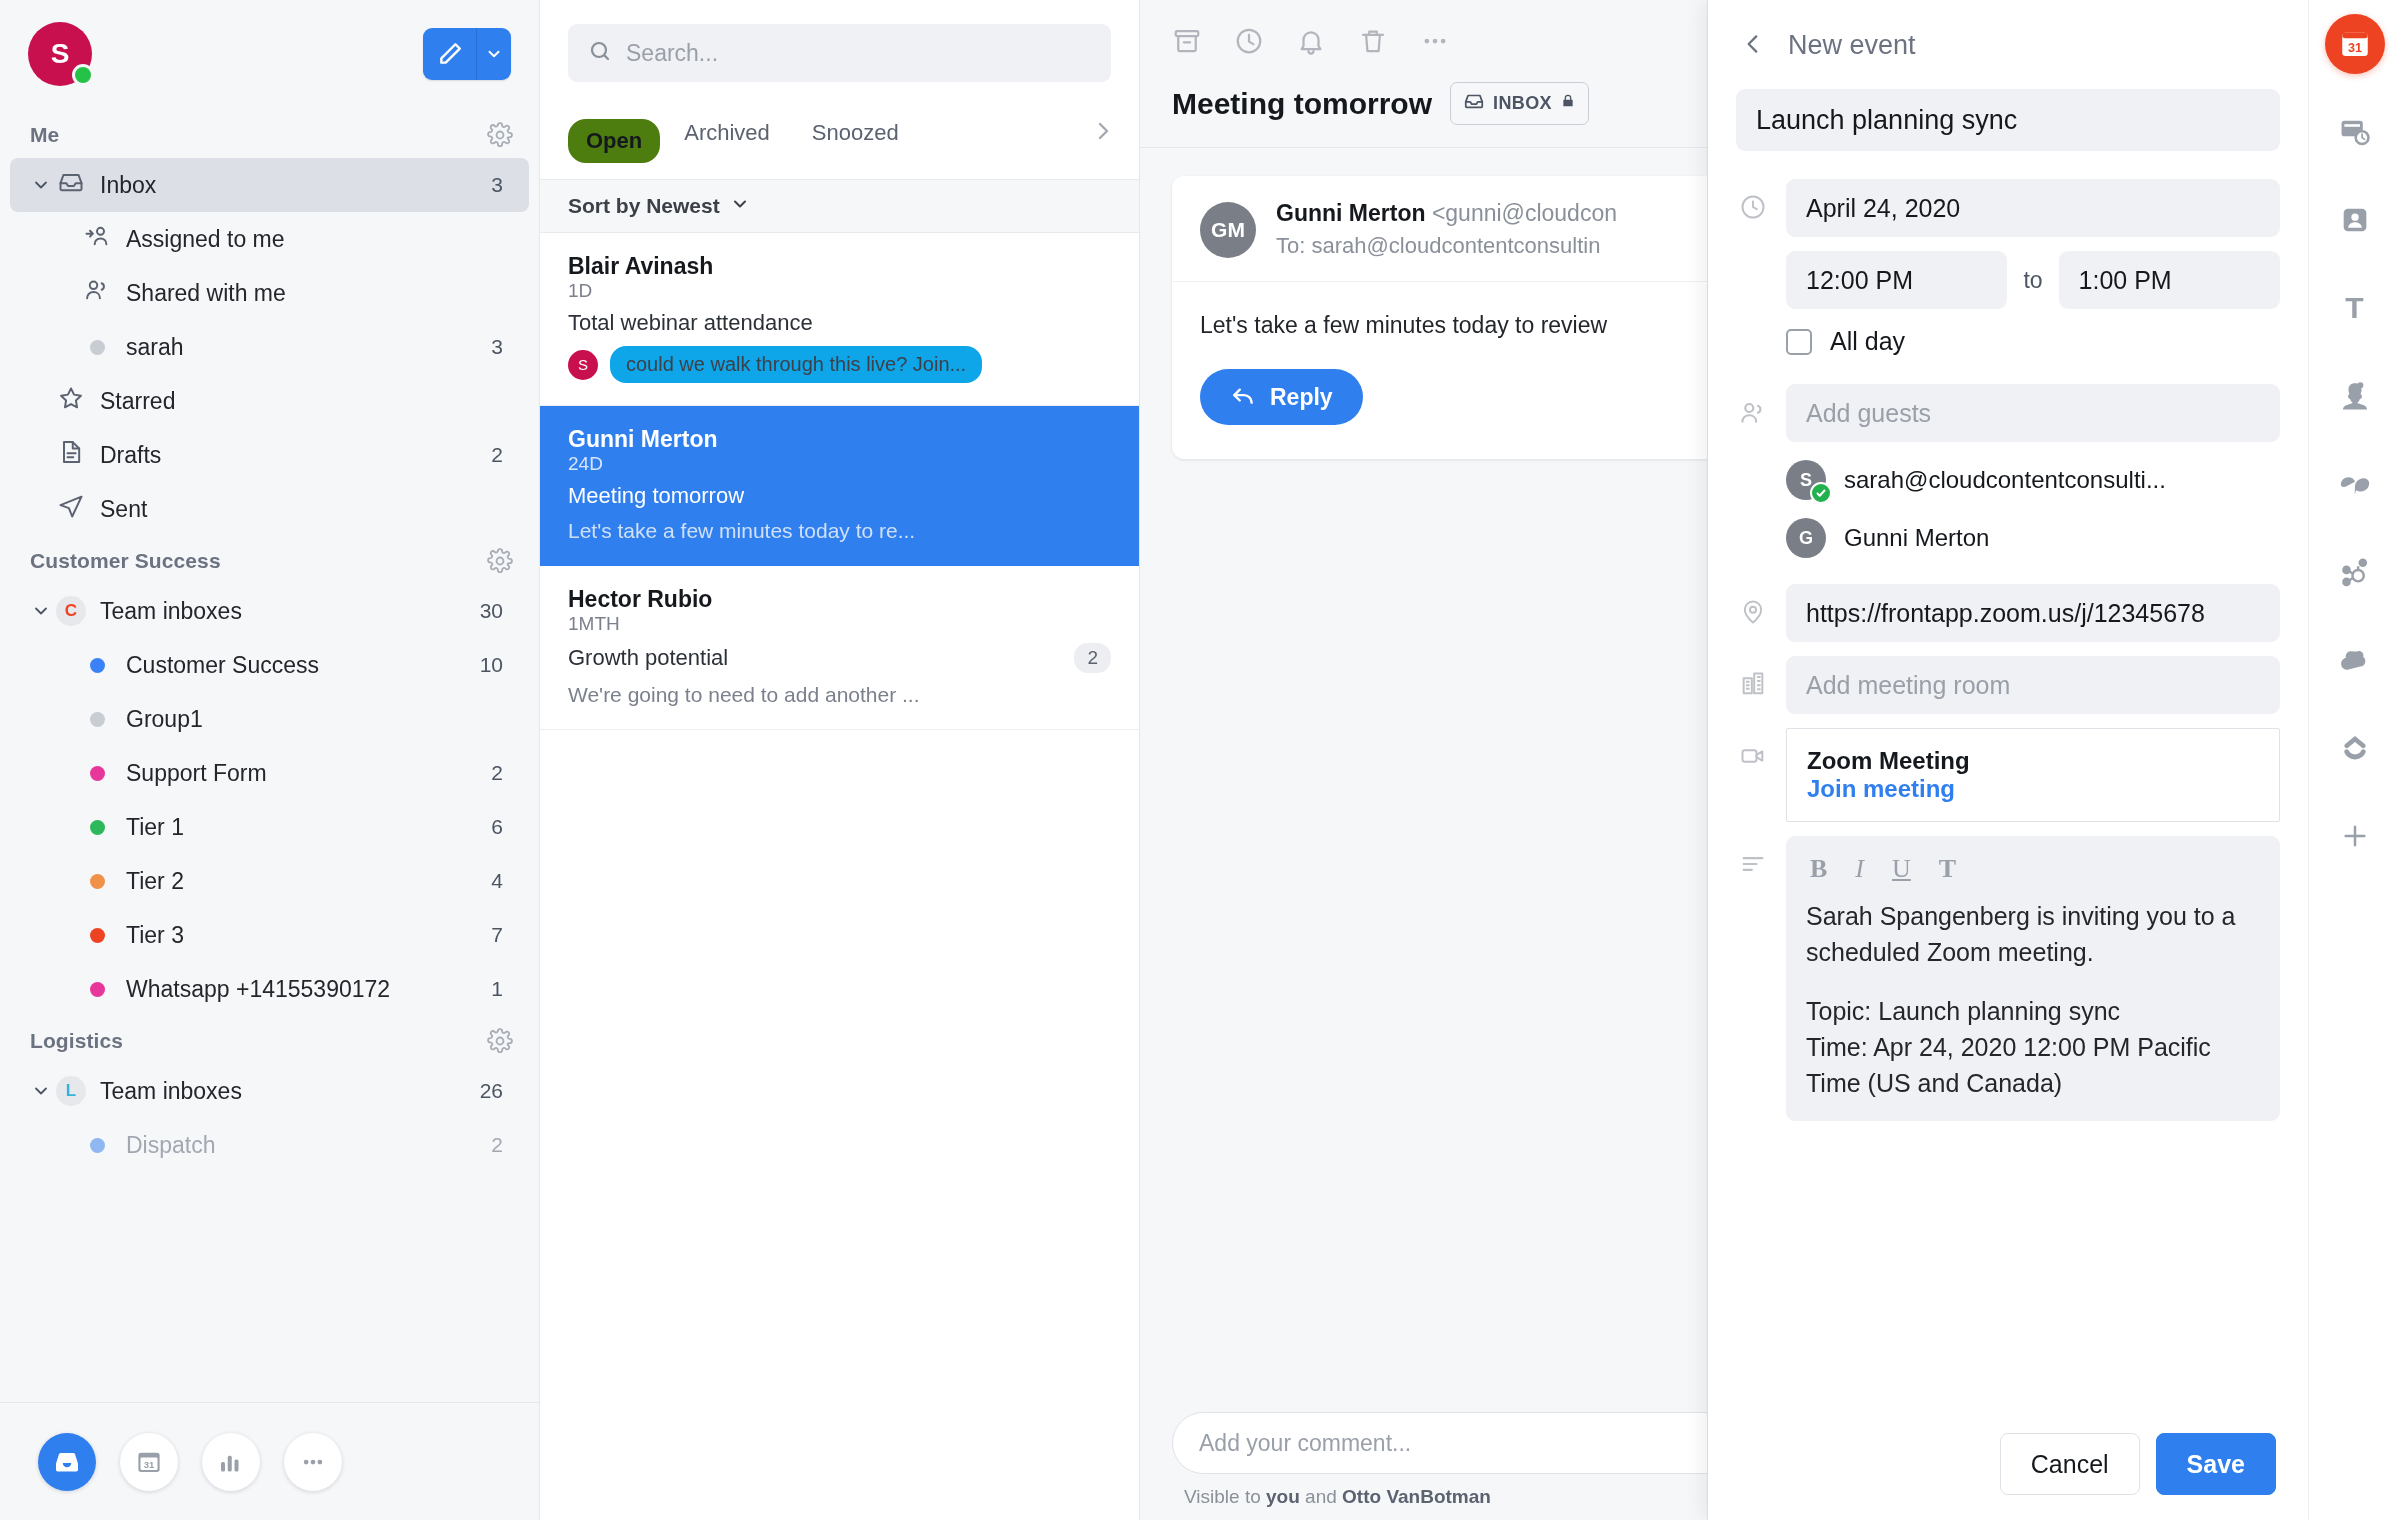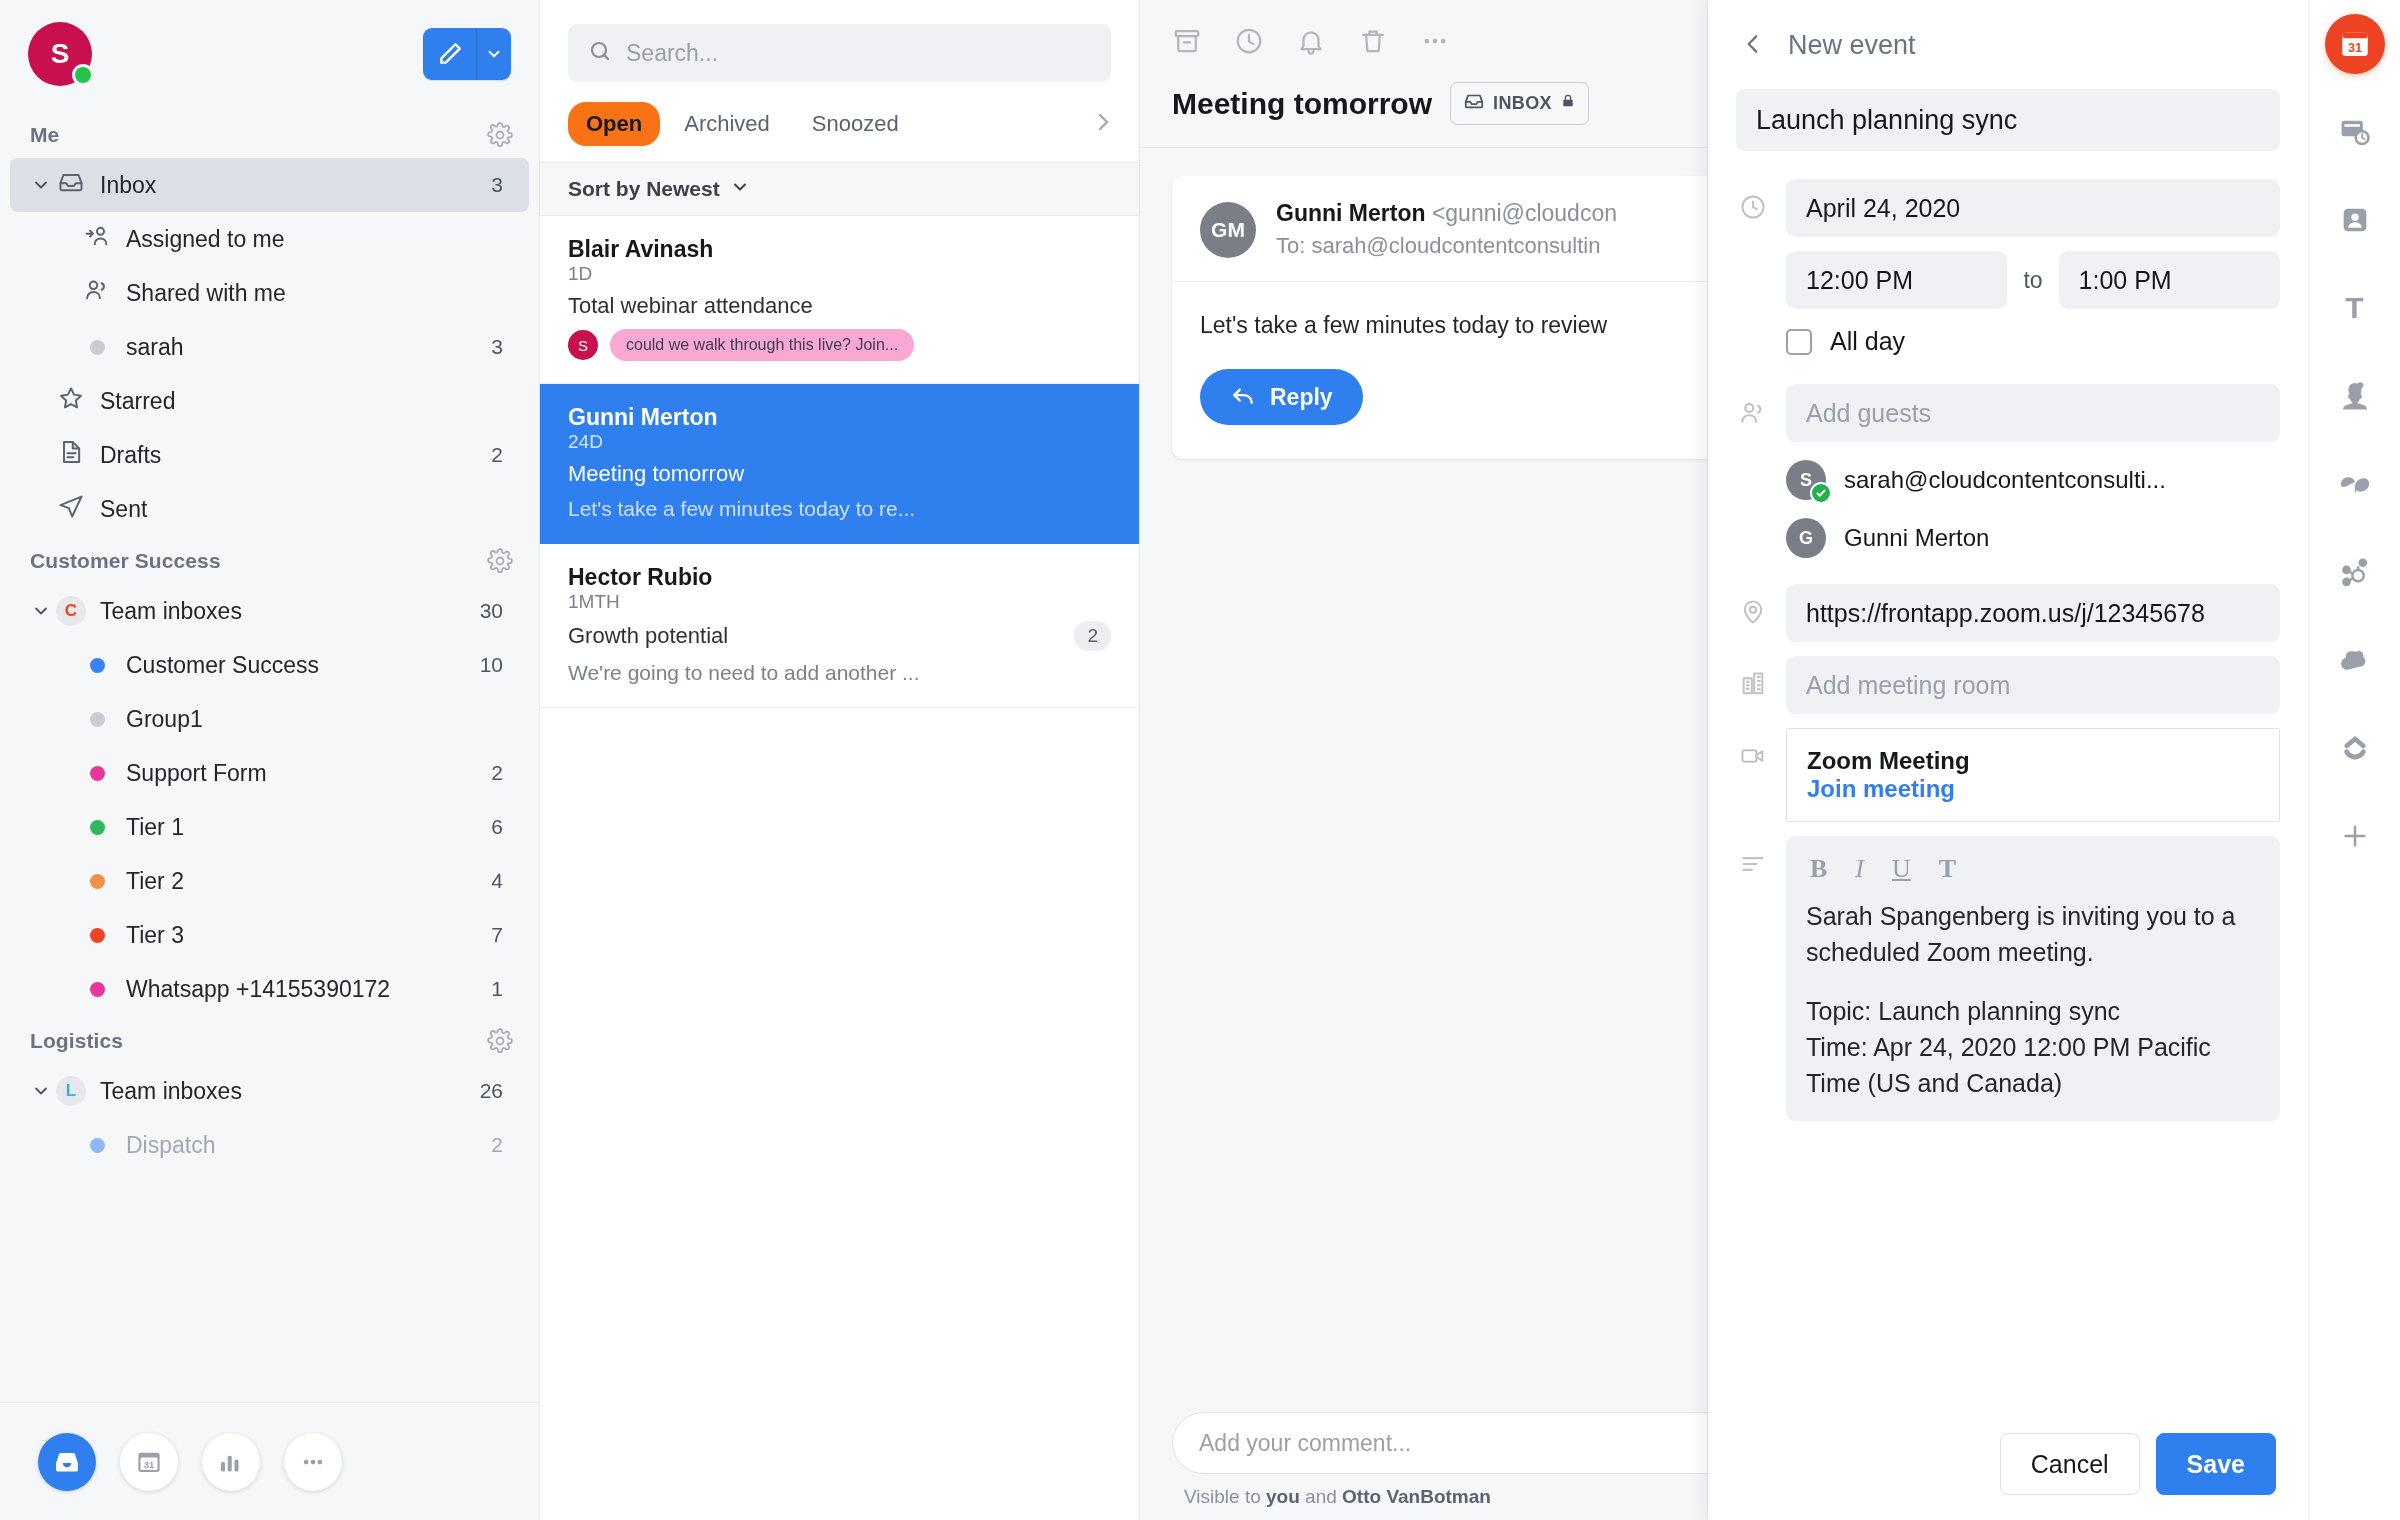--- a/index.html
+++ b/index.html
@@ -85,21 +85,21 @@
     border-right: 1px solid #e4e7ec; display:flex; flex-direction:column;
   }
   .search-wrap { padding: 24px 28px 0 28px; }
   .search {
     height: 58px; background:#f0f1f4; border-radius: 9px;
     display:flex; align-items:center; padding: 0 20px; gap: 14px;
   }
   .search .ph { font-size: 23px; color:#9aa0a9; }
   .tabs { display:flex; align-items:center; padding: 20px 24px 16px 28px; gap: 6px; }
   .tab { font-size: 22px; color:#5b6270; padding: 9px 18px; border-radius: 18px; font-weight:500;}
-  .tab.active { background:#f97316; color:#15181d; font-weight:700; }
+  .tab.active { background:#4d7c0f; color:#15181d; font-weight:700;margin-top:17px; }
   .tabs-more { margin-left:auto; opacity:.55; }
   .sortbar {
     display:flex; align-items:center; gap: 10px;
     height: 54px; padding: 0 28px; background:#f6f7f9;
     border-top:1px solid #e8eaee; border-bottom:1px solid #e8eaee;
     font-size: 21px; color:#3c4149; font-weight:600;
   }
   .conv {
     padding: 20px 28px 22px 28px; border-bottom: 1px solid #eceef1; cursor:default;
   }
@@ -109,21 +109,21 @@
   .conv-time { font-size: 19px; color:#7b818c; }
   .conv-sub { font-size: 22px; color:#2c3038; margin-top: 8px; display:flex; align-items:center;}
   .conv-sub .sub-t { flex:1 1 auto; }
   .conv-pre { font-size: 21px; color:#7b818c; margin-top: 10px; }
   .conv.sel .conv-name, .conv.sel .conv-sub { color:#fff; }
   .conv.sel .conv-time { color:#d7e5fb; }
   .conv.sel .conv-pre { color:#cfe0fa; }
   .draft-row { display:flex; align-items:center; gap: 12px; margin-top: 10px; }
   .draft-av { width:30px; height:30px; border-radius:50%; background:#c8104f; color:#fff;
     font-size:15px; display:flex; align-items:center; justify-content:center; flex:0 0 30px;}
-  .draft-chip { background:#f9a8d4; border-radius:16px; padding: 7px 16px; font-size: 16px; color:#3c4149;
+  .draft-chip { background:#0ea5e9; border-radius:16px; padding: 7px 16px; font-size: 20px; color:#3c4149;
     white-space:nowrap; overflow:hidden; text-overflow:ellipsis; }
   .cnt-pill { background:#eceef1; color:#5b6270; font-size: 19px; border-radius:14px; padding: 4px 13px; }
 
   
   .convcol {
     width: 568px; height: 1520px; background:#f6f7f9;
     display:flex; flex-direction:column; position:relative; overflow:hidden;
     border-right: 1px solid #e4e7ec;
   }
   .conv-toolbar { display:flex; align-items:center; gap: 32px; padding: 26px 0 0 32px; }

